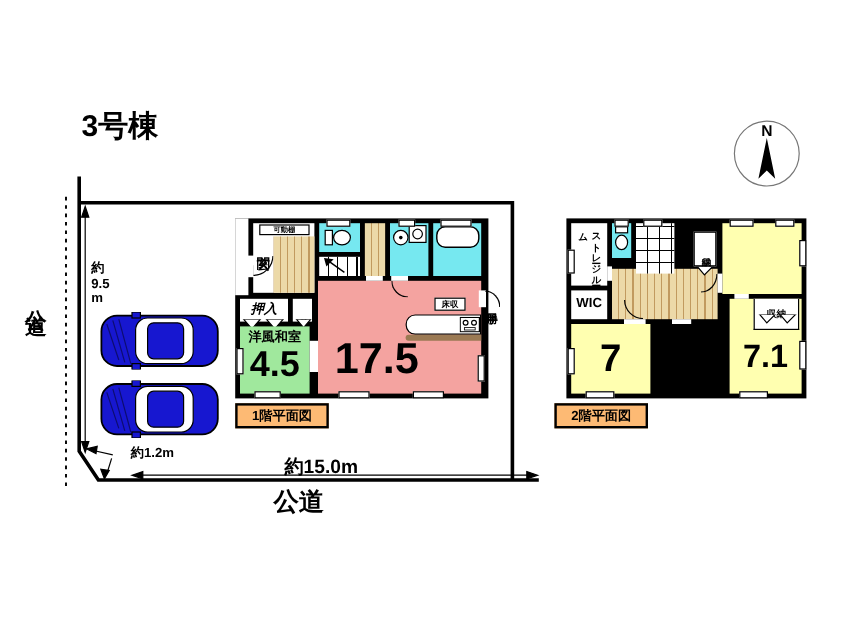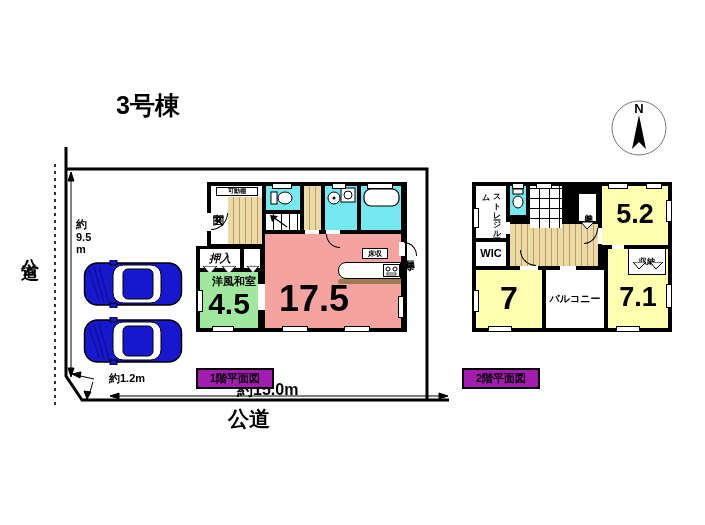--- a/index.html
+++ b/index.html
@@ -16,31 +16,31 @@
   .wood{background:repeating-linear-gradient(90deg,#ecd9a8 0 5px,#c19a5f 5px 6px);}
   .stairs-v{background-color:#fff;background-image:repeating-linear-gradient(90deg,transparent 0 7px,#000 7px 8px);}
   .stairs-grid{background-color:#fff;background-image:repeating-linear-gradient(0deg,transparent 0 9px,#000 9px 10px),repeating-linear-gradient(90deg,transparent 0 9px,#000 9px 10px);}
   .lbl{position:absolute;font-weight:bold;line-height:1.05;white-space:nowrap;}
   .vtext{writing-mode:vertical-rl;text-orientation:upright;}
   .pre{white-space:pre;}
   .center{display:flex;align-items:center;justify-content:center;}
   .win{position:absolute;background:#fff;border:1px solid #000;box-sizing:border-box;}
   .gap{position:absolute;background:#fff;}
   .arc{position:absolute;box-sizing:border-box;background:transparent;}
-  .cap{position:absolute;background:#a21caf;border:2px solid #000;font-weight:bold;
-       font-size:11px;display:flex;align-items:center;justify-content:center;margin-top:32px;}
+  .cap{position:absolute;background:#fdba74;border:2px solid #000;font-weight:bold;
+       font-size:11px;display:flex;align-items:center;justify-content:center;}
   .smallbox{position:absolute;background:#fff;border:1px solid #000;box-sizing:border-box;
        display:flex;align-items:center;justify-content:center;font-weight:bold;}
 </style>
 </head>
 <body>
 
 <div class="canvas">
 
-  <div class="lbl" style="left:68px;top:92px;font-size:25px;margin-left:48px;">3号棟</div>
+  <div class="lbl" style="left:68px;top:92px;font-size:25px;">3号棟</div>
 
   <svg class="abs" style="left:0;top:0;" width="705" height="525">
     <line x1="55" y1="164" x2="55" y2="409" stroke="#000" stroke-width="1.6" stroke-dasharray="3 4"></line>
     <path d="M66,147 L66,376 L82,400 L449,400" fill="none" stroke="#000" stroke-width="3"></path>
     <path d="M65,169 L427,169 L427,400" fill="none" stroke="#000" stroke-width="3"></path>
     <g stroke="#000" fill="#000">
       <line x1="71" y1="178" x2="71" y2="371" stroke-width="1"></line>
       <polygon points="71,172 68,181 74,181"></polygon>
       <polygon points="71,377 68,368 74,368"></polygon>
       <line x1="115" y1="396" x2="443" y2="396" stroke-width="1"></line>
@@ -152,21 +152,21 @@
       <polygon points="22,0 36,0 29,8" fill="#fff" stroke="#000"></polygon>
   </svg>
   <div class="room white center" style="left:244px;top:249px;width:16px;height:19px;">
     <span class="lbl vtext" style="position:static;font-size:8px;">収納</span>
   </div>
   <svg class="abs" style="left:245px;top:266px;" width="16" height="9">
     <polygon points="2,0 14,0 8,7" fill="#fff" stroke="#000"></polygon>
   </svg>
 
   <div class="room green" style="left:200px;top:272px;width:58px;height:56px;"></div>
-  <div class="lbl" style="left:202px;top:276px;width:54px;font-size:11px;text-align:right;">洋風和室</div>
+  <div class="lbl" style="left:202px;top:276px;width:54px;font-size:11px;text-align:center;">洋風和室</div>
   <div class="lbl" style="left:202px;top:288px;width:54px;font-size:30px;text-align:center;">4.5</div>
 
   <div class="lbl vtext" style="left:405px;top:254px;font-size:9px;">勝手口</div>
 
   <div class="win" style="left:272px;top:183px;width:20px;height:6px;"></div>
   <div class="win" style="left:332px;top:183px;width:14px;height:6px;"></div>
   <div class="win" style="left:367px;top:183px;width:26px;height:6px;"></div>
   <div class="win" style="left:282px;top:326px;width:26px;height:6px;"></div>
   <div class="win" style="left:344px;top:326px;width:26px;height:6px;"></div>
   <div class="win" style="left:212px;top:326px;width:22px;height:6px;"></div>
@@ -198,32 +198,28 @@
   <div class="room wood" style="left:510px;top:224px;width:88px;height:42px;"></div>
   <div class="room stairs-grid" style="left:530px;top:186px;width:32px;height:42px;"></div>
   <div class="smallbox" style="left:578px;top:193px;width:19px;height:29px;">
     <span class="lbl vtext" style="position:static;font-size:8px;">収納</span>
   </div>
   <svg class="abs" style="left:579px;top:222px;" width="18" height="9">
     <polygon points="2,0 15,0 8,7" fill="#fff" stroke="#000"></polygon>
   </svg>
 
   <div class="room yellow" style="left:602px;top:186px;width:66px;height:59px;"></div>
-  <div class="lbl" style="left:602px;top:200px;width:66px;font-size:27px;text-align:center;">5.2</div>
 
   <div class="room white center" style="left:476px;top:242px;width:30px;height:24px;">
     <span class="lbl" style="position:static;font-size:11px;">WIC</span>
   </div>
 
   <div class="room yellow" style="left:476px;top:270px;width:66px;height:58px;"></div>
   <div class="lbl" style="left:476px;top:282px;width:66px;font-size:32px;text-align:center;">7</div>
 
-  <div class="room white center" style="left:546px;top:270px;width:58px;height:58px;">
-    <span class="lbl" style="position:static;font-size:10px;">バルコニー</span>
-  </div>
 
   <div class="room yellow" style="left:608px;top:249px;width:60px;height:79px;"></div>
   <div class="smallbox" style="left:628px;top:249px;width:38px;height:26px;font-size:8px;border-top:none;">
     <span>収納</span>
   </div>
   <svg class="abs" style="left:630px;top:262px;" width="36" height="9">
     <polygon points="3,0 16,0 9,7" fill="#fff" stroke="#000"></polygon>
       <polygon points="20,0 33,0 26,7" fill="#fff" stroke="#000"></polygon>
   </svg>
   <div class="lbl" style="left:608px;top:283px;width:60px;font-size:27px;text-align:center;">7.1</div>

